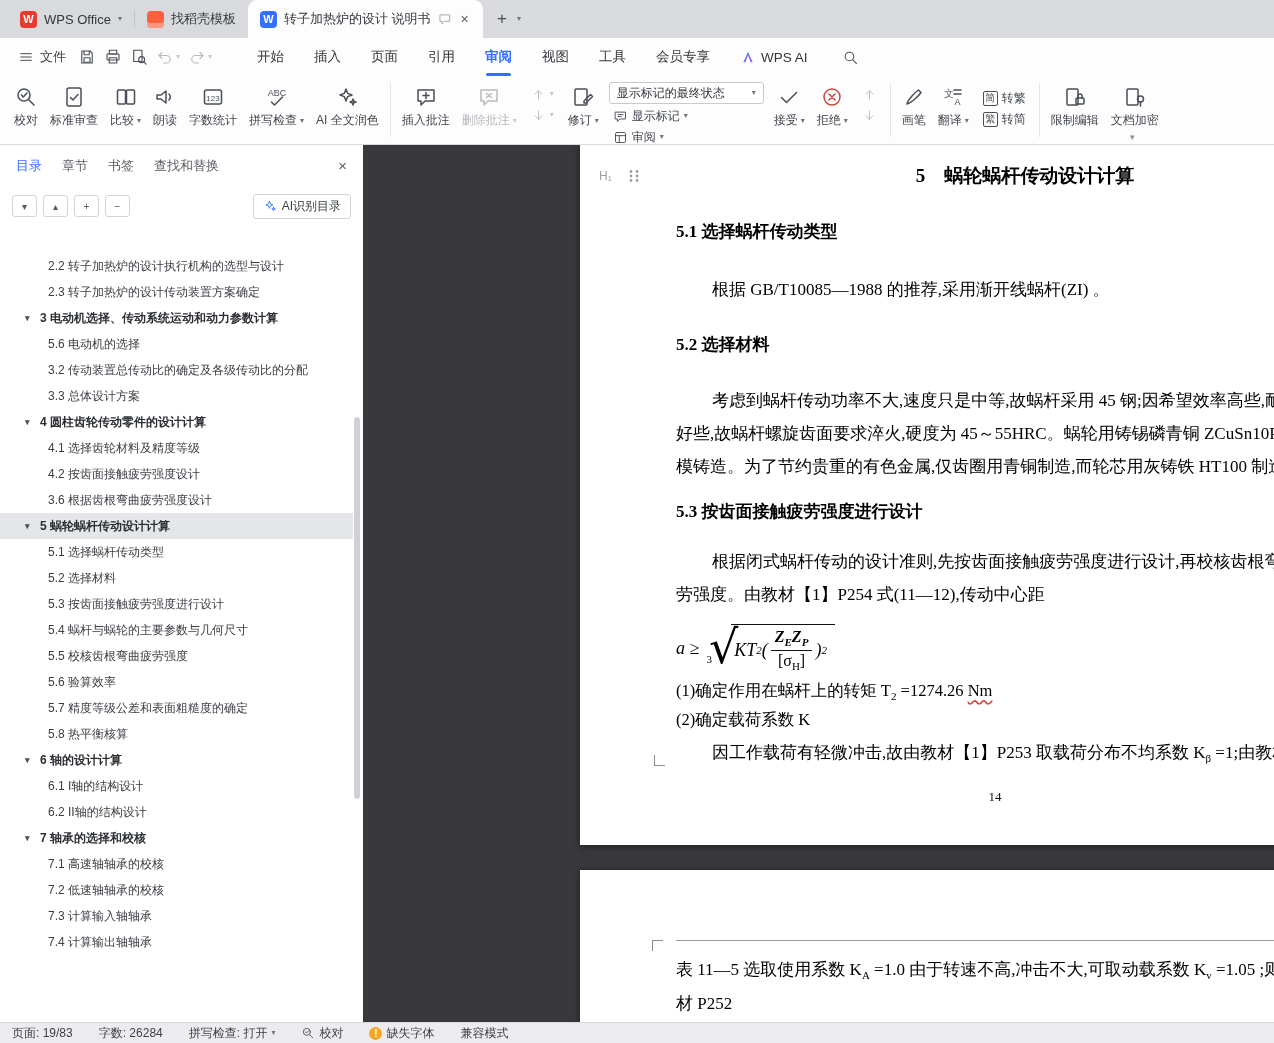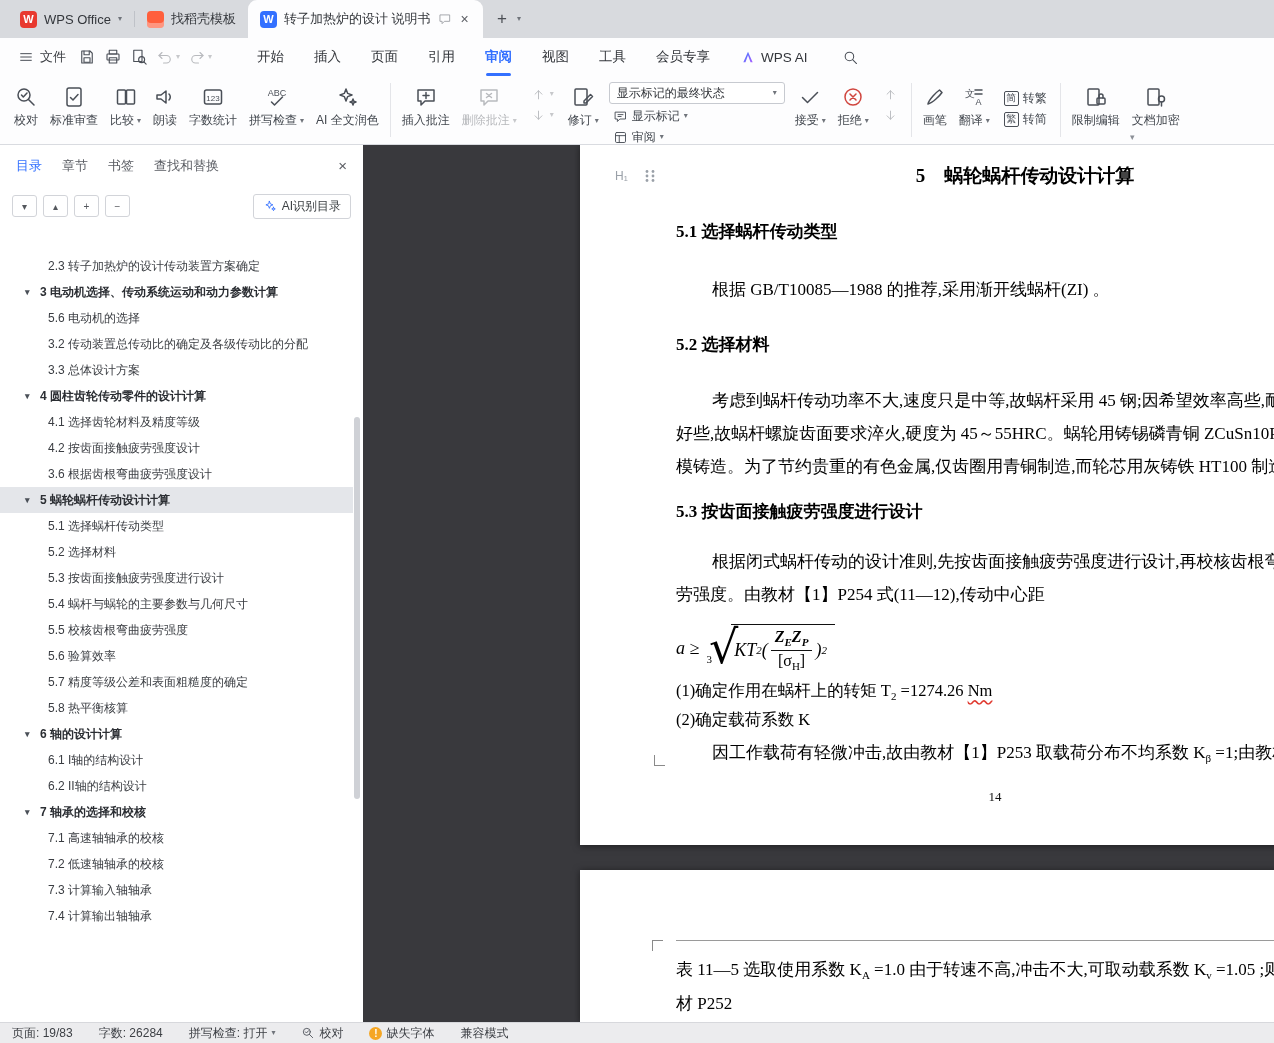--- a/index.html
+++ b/index.html
@@ -47,21 +47,21 @@
   
   .ribbon{position:absolute;top:76px;left:0;right:0;height:69px;background:#fdfdfe;
     border-bottom:1px solid #d9dbe0;display:flex;align-items:flex-start;
     padding:5px 4px 0 8px;}
   .rb-btn{display:flex;flex-direction:column;align-items:center;gap:3px;
     padding:4px 6px;border-radius:4px;cursor:pointer;flex:0 0 auto;}
   .rb-ic{width:24px;height:24px;}
   .rb-label{display:flex;align-items:center;gap:3px;font-size:12px;color:#41464d;white-space:nowrap;}
   .sep{width:1px;background:#e4e5e9;height:54px;margin:2px 5px;flex:0 0 auto;}
   .rb-col{display:flex;flex-direction:column;gap:3px;margin:1px 4px 0;flex:0 0 auto;}
-  .combo{width:176px;height:22px;border:1px solid #c7cad0;border-radius:3px;background:#fff;
+  .combo{width:155px;height:22px;border:1px solid #c7cad0;border-radius:3px;background:#fff;
     display:flex;align-items:center;justify-content:space-between;padding:0 7px;
     font-size:12px;color:#33363b;cursor:pointer;}
   .mini{display:flex;align-items:center;gap:4px;height:18px;padding:0 4px;font-size:12px;
     color:#41464d;cursor:pointer;white-space:nowrap;}
   .mini-ic{width:15px;height:15px;}
   .zh-ic{width:15px;height:15px;border:1px solid #4a4f57;border-radius:2px;font-size:10px;
     display:inline-flex;align-items:center;justify-content:center;color:#4a4f57;}
   .red-ic{stroke:#d0453e;}
   .rb-collapse{position:absolute;left:1130px;bottom:2px;font-size:9px;color:#8b8f96;cursor:pointer;}
 
@@ -118,21 +118,21 @@
   .fden{padding-top:1px;font-style:normal;}
   .page-num{position:absolute;bottom:40px;left:0;width:100%;text-align:center;
     font-family:"Liberation Serif",serif;font-size:13px;color:#111;}
   .cmark1{position:absolute;left:74px;top:610px;width:11px;height:11px;
     border-left:1px solid #8a8a8a;border-bottom:1px solid #8a8a8a;}
   .p2line{position:absolute;left:96px;right:-300px;top:70px;height:1px;background:#9a9a9a;}
   .cmark2{position:absolute;left:72px;top:70px;width:11px;height:11px;
     border-left:1px solid #8a8a8a;border-top:1px solid #8a8a8a;}
   .p2-line{position:absolute;left:96px;font-size:17px;white-space:nowrap;}
   .p2t1{top:88px;} .p2t2{top:122px;}
-  .handles{position:absolute;left:252px;top:24px;display:flex;align-items:center;gap:16px;
+  .handles{position:absolute;left:236px;top:24px;display:flex;align-items:center;gap:16px;
     color:#9aa0a8;font-size:12px;z-index:5;}
   .handles svg{width:12px;height:14px;}
 
   
   .statusbar{position:absolute;left:0;right:0;bottom:0;height:21px;background:#ececee;
     border-top:1px solid #d7d8dc;display:flex;align-items:center;gap:26px;
     padding:0 12px;font-size:12px;color:#3c3f44;}
   .st-item{display:flex;align-items:center;gap:4px;white-space:nowrap;cursor:pointer;}
   .st-ic{width:14px;height:14px;}
   .warn-dot{width:13px;height:13px;border-radius:50%;background:#f5a623;color:#fff;
@@ -570,20 +570,24 @@
     <span class="ai-btn">
       <svg class="ic" style="stroke:#3370ff">
           <use href="#i-sparkle"></use>
         </svg>
       <span>AI识别目录</span>
     </span>
   </div>
   <div class="toc-list">
       <div class="toc-row lvl2">
 
+    <span class="toc-label">2.2 转子加热炉的设计执行机构的选型与设计</span>
+  </div>
+      <div class="toc-row lvl2">
+
     <span class="toc-label">2.3 转子加热炉的设计传动装置方案确定</span>
   </div>
       <div class="toc-row lvl1">
     <span class="arrow">▾</span>
     <span class="toc-label">3  电动机选择、传动系统运动和动力参数计算</span>
   </div>
       <div class="toc-row lvl2">
 
     <span class="toc-label">5.6 电动机的选择</span>
   </div>

